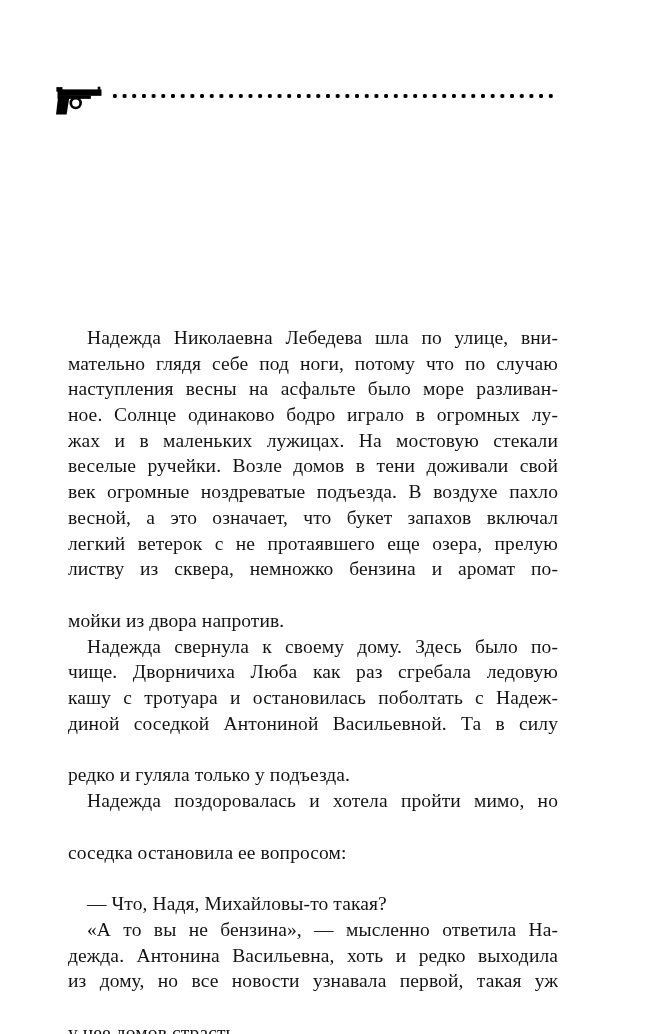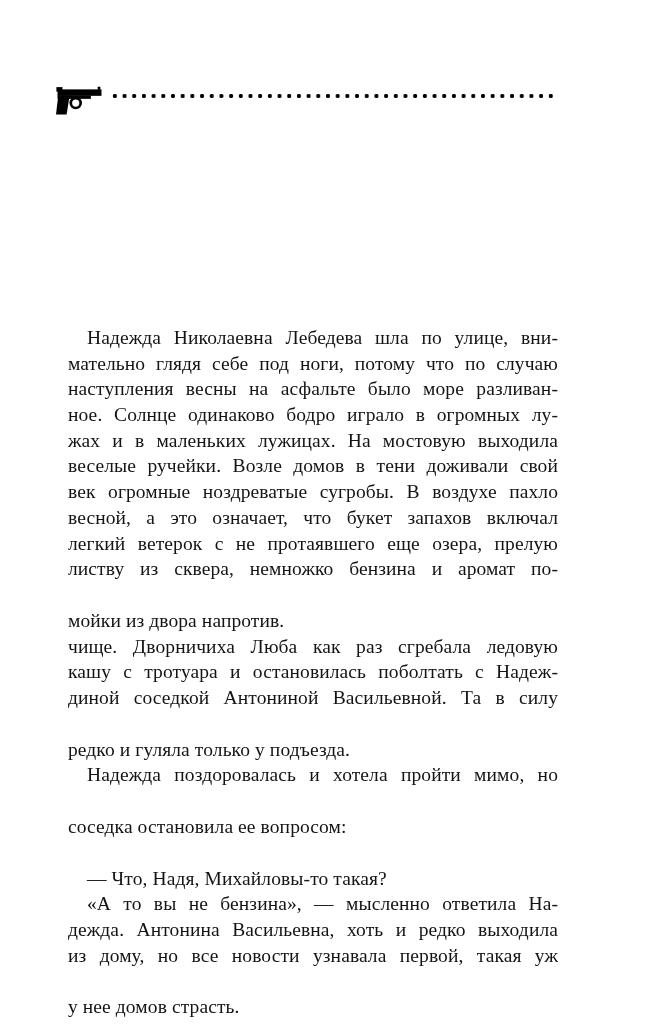--- a/index.html
+++ b/index.html
@@ -84,29 +84,30 @@
     </svg>
     <div class="dots"></div>
   </div>
 
   <div class="text-block">
       <div class="paragraph">
         <div class="line first">Надежда Николаевна Лебедева шла по улице, вни-</div>
         <div class="line">мательно глядя себе под ноги, потому что по случаю</div>
         <div class="line">наступления весны на асфальте было море разливан-</div>
         <div class="line">ное. Солнце одинаково бодро играло в огромных лу-</div>
-        <div class="line">жах и в маленьких лужицах. На мостовую выходила</div>
+        <div class="line">жах и в маленьких лужицах. На мостовую стекали</div>
         <div class="line">веселые ручейки. Возле домов в тени доживали свой</div>
-        <div class="line">век огромные ноздреватые сугробы. В воздухе пахло</div>
+        <div class="line">век огромные ноздреватые подъезда. В воздухе пахло</div>
         <div class="line">весной, а это означает, что букет запахов включал</div>
         <div class="line">легкий ветерок с не протаявшего еще озера, прелую</div>
         <div class="line">листву из сквера, немножко бензина и аромат по-</div>
         <div class="line last">мойки из двора напротив.</div>
       </div>
       <div class="paragraph">
+        <div class="line first">Надежда свернула к своему дому. Здесь было по-</div>
         <div class="line">чище. Дворничиха Люба как раз сгребала ледовую</div>
         <div class="line">кашу с тротуара и остановилась поболтать с Надеж-</div>
         <div class="line">диной соседкой Антониной Васильевной. Та в силу</div>
         <div class="line last">редко и гуляла только у подъезда.</div>
       </div>
       <div class="paragraph">
         <div class="line first">Надежда поздоровалась и хотела пройти мимо, но</div>
         <div class="line last">соседка остановила ее вопросом:</div>
       </div>
       <div class="paragraph">

